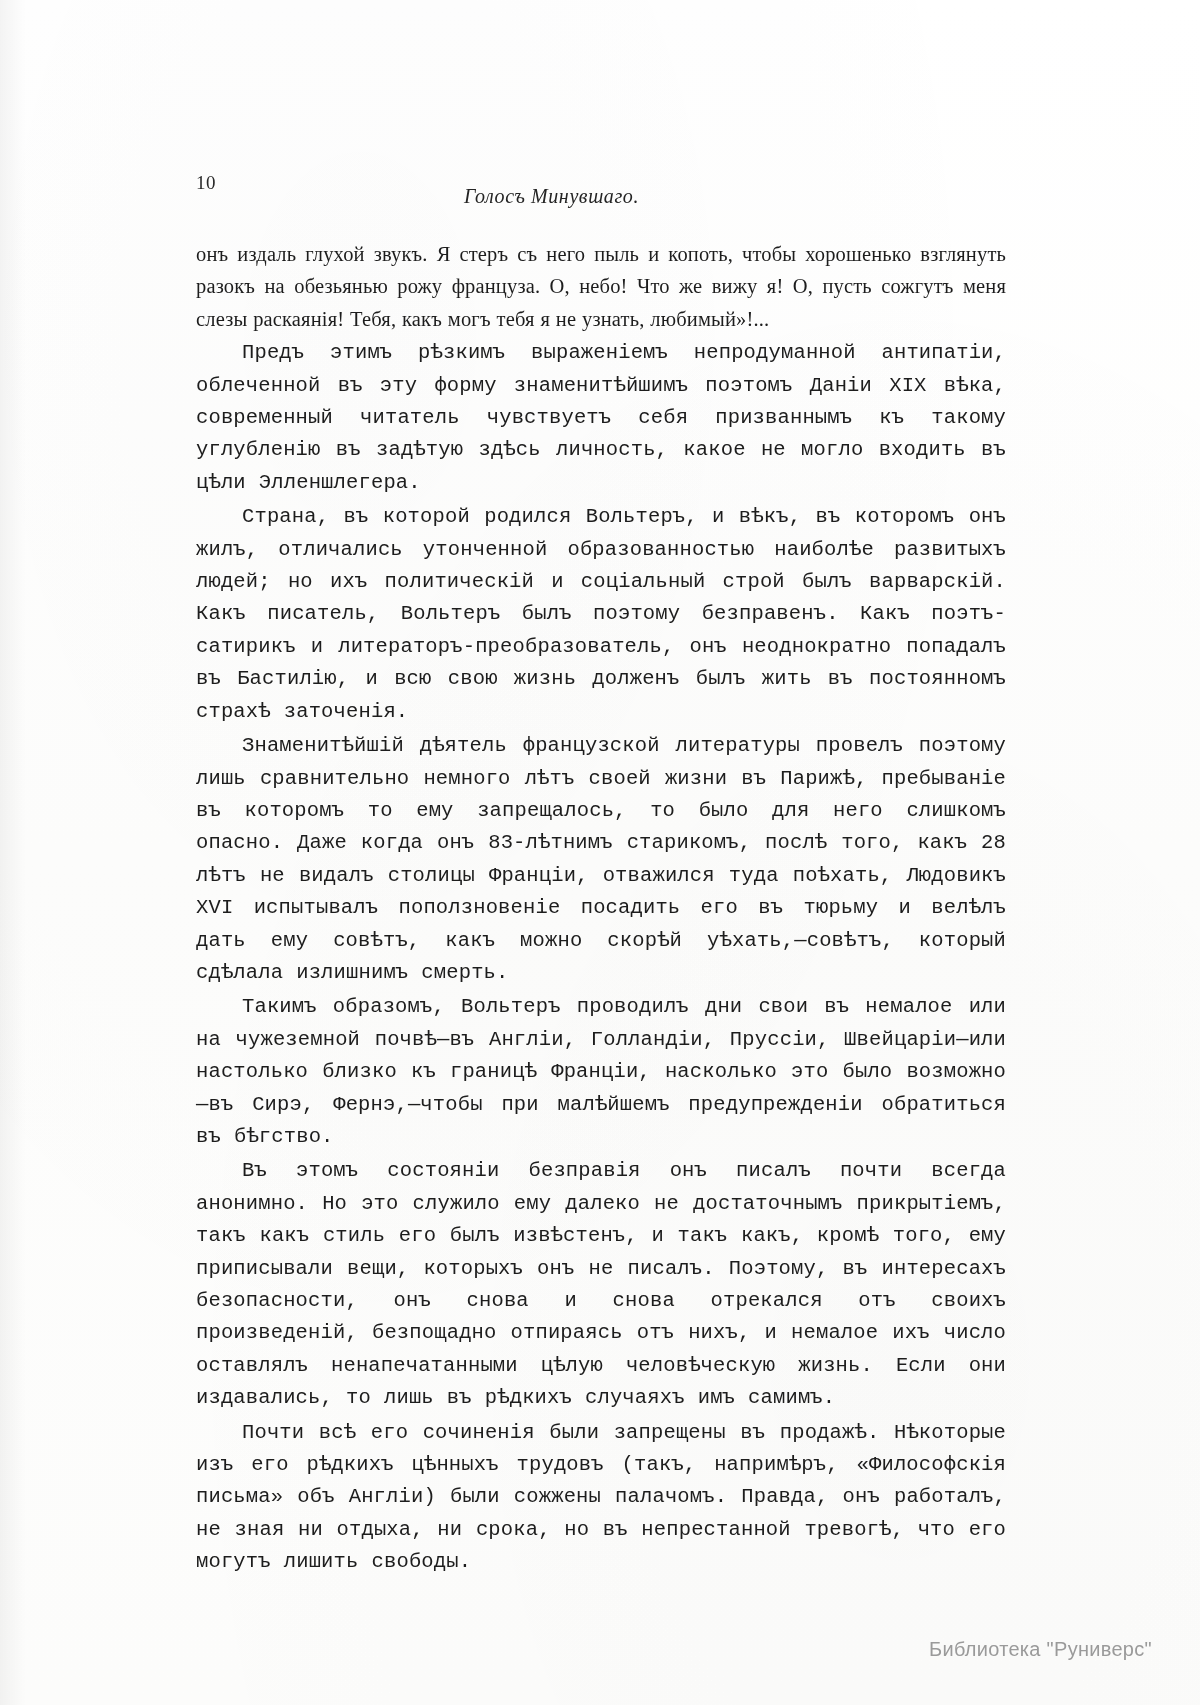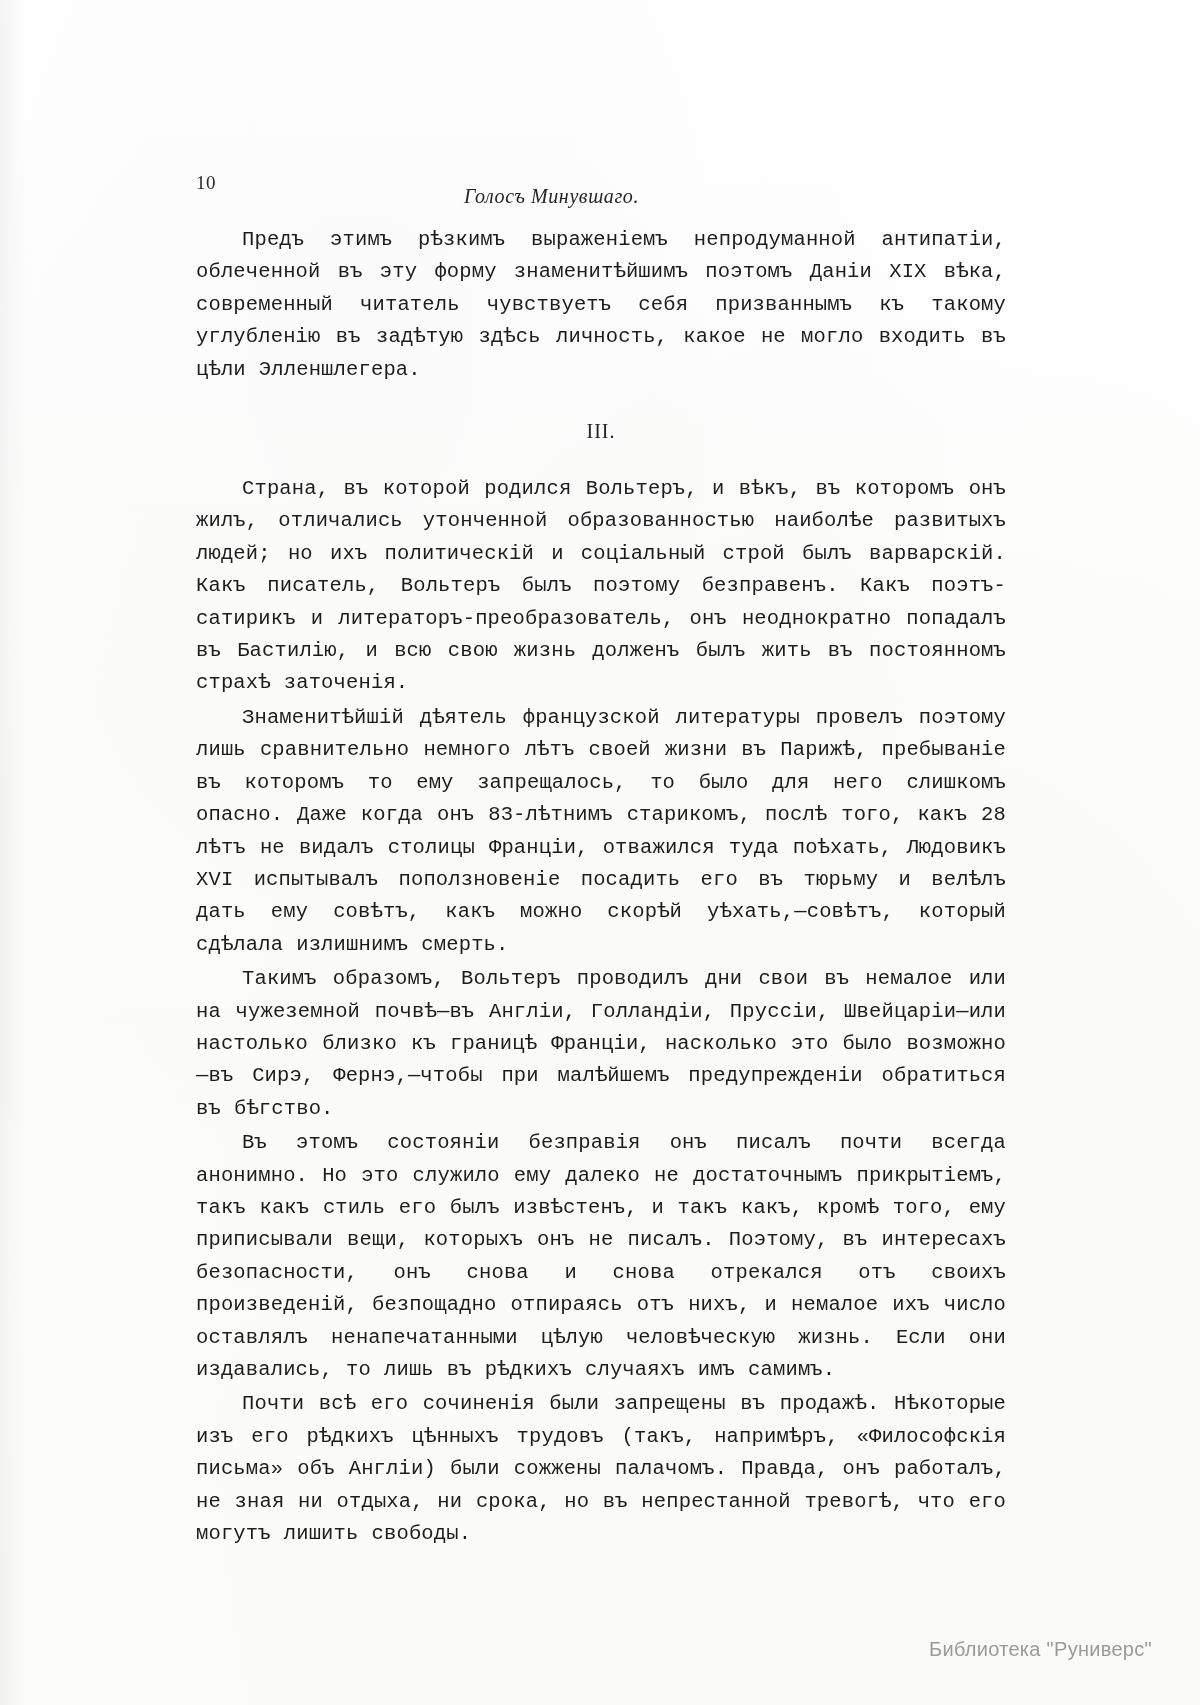--- a/index.html
+++ b/index.html
@@ -41,21 +41,21 @@
     position: absolute;
     left: 196px;
     top: 172px;
     width: 810px;
   }
 
   
   .runhead {
     position: relative;
     height: 30px;
-    margin-bottom: 22px;
+    margin-bottom: 36px;
   }
   .folio {
     position: absolute;
     left: 0;
     top: 0;
     font-size: 19px;
     letter-spacing: 0.5px;
     color: #2a2a2a;
   }
   .runtitle {
@@ -126,24 +126,24 @@
   <div id="paper-texture"></div>
   <div id="edge-shadow"></div>
 
   <div id="text-block">
 
     <div class="runhead">
       <div class="folio">10</div>
       <div class="runtitle">Голосъ Минувшаго.</div>
     </div>
 
+    <p class="para fade-b">онъ издаль глухой звукъ. Я стеръ съ него пыль и копоть, чтобы хорошенько взглянуть разокъ на обезьянью рожу француза. О, небо! Что же вижу я! О, пусть сожгутъ меня слезы раскаянія! Тебя, какъ могъ тебя я не узнать, любимый»!...</p>
 
     <p class="para indent fade-a">Предъ этимъ рѣзкимъ выраженіемъ непродуманной антипатіи, облеченной въ эту форму знаменитѣйшимъ поэтомъ Даніи XIX вѣка, современный читатель чувствуетъ себя призваннымъ къ такому углубленію въ задѣтую здѣсь личность, какое не могло входить въ цѣли Элленшлегера.</p>
 
-    <div class="section-mark">III.</div>
 
     <p class="para indent fade-b">Страна, въ которой родился Вольтеръ, и вѣкъ, въ которомъ онъ жилъ, отличались утонченной образованностью наиболѣе развитыхъ людей; но ихъ политическій и соціальный строй былъ варварскій. Какъ писатель, Вольтеръ былъ поэтому безправенъ. Какъ поэтъ-сатирикъ и литераторъ-преобразователь, онъ неоднократно попадалъ въ Бастилію, и всю свою жизнь долженъ былъ жить въ постоянномъ страхѣ заточенія.</p>
 
     <p class="para indent fade-a">Знаменитѣйшій дѣятель французской литературы провелъ поэтому лишь сравнительно немного лѣтъ своей жизни въ Парижѣ, пребываніе въ которомъ то ему запрещалось, то было для него слишкомъ опасно. Даже когда онъ 83-лѣтнимъ старикомъ, послѣ того, какъ 28 лѣтъ не видалъ столицы Франціи, отважился туда поѣхать, Людовикъ XVI испытывалъ поползновеніе посадить его въ тюрьму и велѣлъ дать ему совѣтъ, какъ можно скорѣй уѣхать,—совѣтъ, который сдѣлала излишнимъ смерть.</p>
 
     <p class="para indent fade-b">Такимъ образомъ, Вольтеръ проводилъ дни свои въ немалое или на чужеземной почвѣ—въ Англіи, Голландіи, Пруссіи, Швейцаріи—или настолько близко къ границѣ Франціи, насколько это было возможно—въ Сирэ, Фернэ,—чтобы при малѣйшемъ предупрежденіи обратиться въ бѣгство.</p>
 
     <p class="para indent fade-c">Въ этомъ состояніи безправія онъ писалъ почти всегда анонимно. Но это служило ему далеко не достаточнымъ прикрытіемъ, такъ какъ стиль его былъ извѣстенъ, и такъ какъ, кромѣ того, ему приписывали вещи, которыхъ онъ не писалъ. Поэтому, въ интересахъ безопасности, онъ снова и снова отрекался отъ своихъ произведеній, безпощадно отпираясь отъ нихъ, и немалое ихъ число оставлялъ ненапечатанными цѣлую человѣческую жизнь. Если они издавались, то лишь въ рѣдкихъ случаяхъ имъ самимъ.</p>
 
     <p class="para indent fade-b">Почти всѣ его сочиненія были запрещены въ продажѣ. Нѣкоторые изъ его рѣдкихъ цѣнныхъ трудовъ (такъ, напримѣръ, «Философскія письма» объ Англіи) были сожжены палачомъ. Правда, онъ работалъ, не зная ни отдыха, ни срока, но въ непрестанной тревогѣ, что его могутъ лишить свободы.</p>

